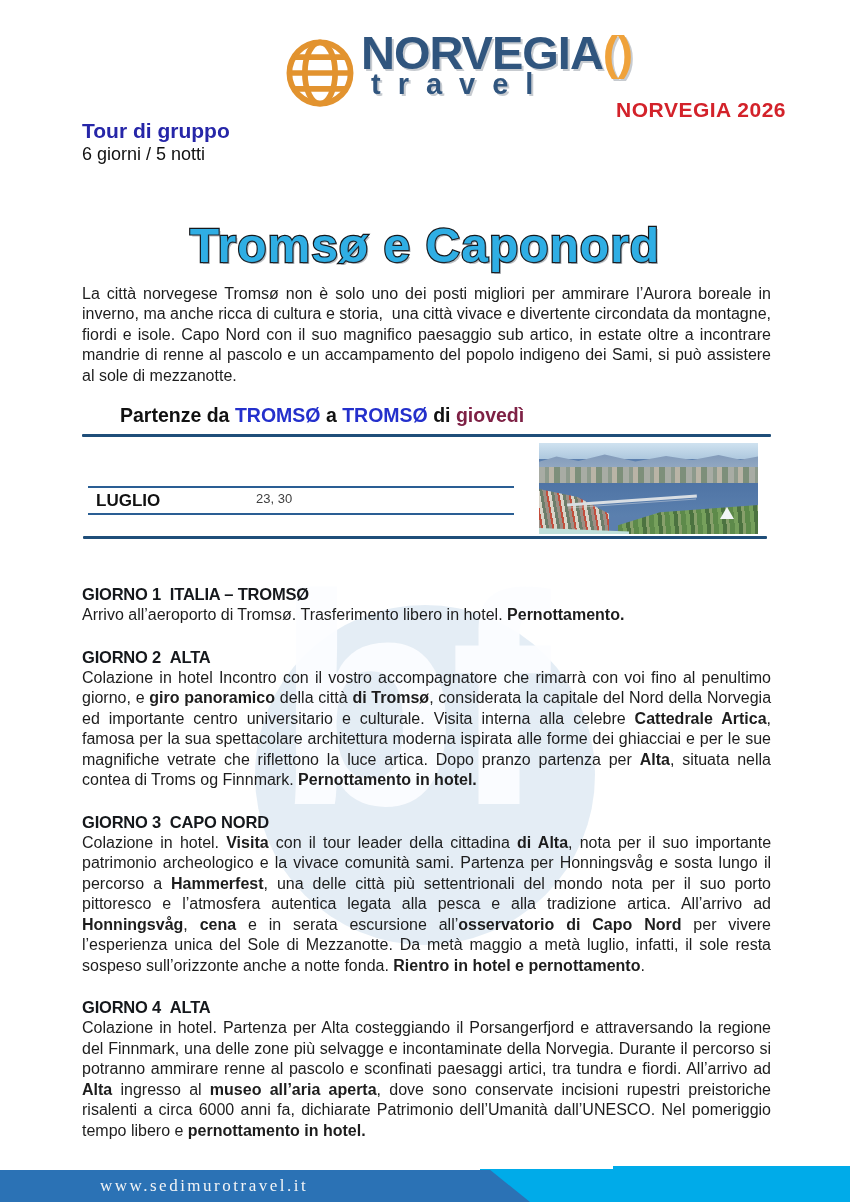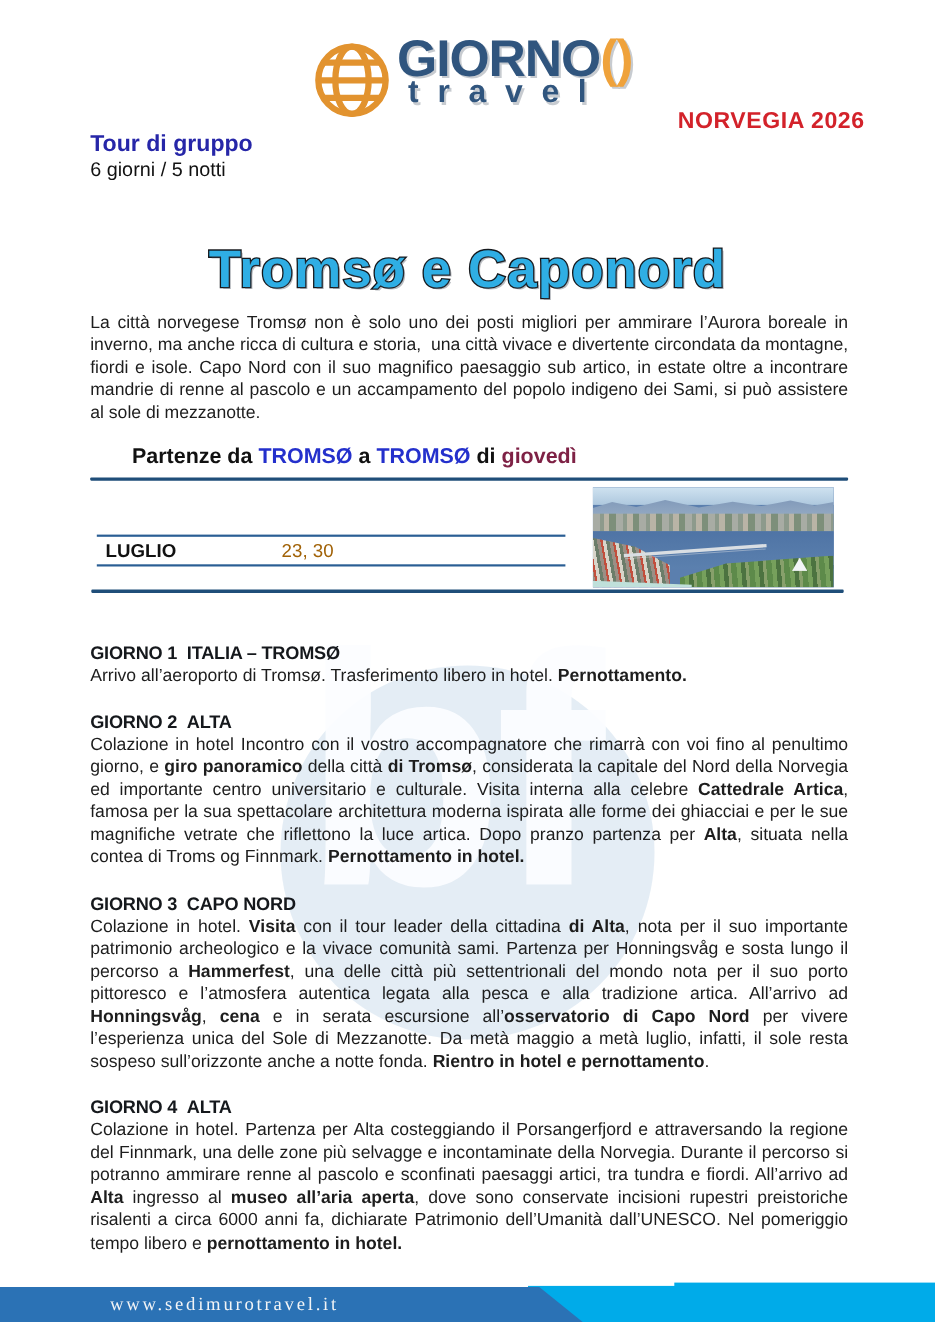--- a/index.html
+++ b/index.html
@@ -41,21 +41,21 @@
   .dep-heading { position:absolute; left:120px; top:404px; font-size:19.5px; font-weight:bold; color:#111; }
   .dep-heading .city { color:#2430CC; }
   .dep-heading .day { color:#7E2145; }
   .rule { position:absolute; height:3px; background:#1F4E79; border-radius:1px; }
   .rule-heading { left:82px; top:434px; width:689px; }
   .rule-long { left:83px; top:536px; width:684px; }
 
   .dep-table { position:absolute; left:88px; top:457px; width:426px; border-top:2.5px solid #2A5E94;margin-top:29px; }
   .dep-row { display:flex; border-bottom:2.5px solid #2A5E94; padding:3px 0 2px 8px; }
   .dep-month { width:160px; font-size:17px; font-weight:bold; color:#111; }
-  .dep-dates { font-size:17px; color:#a16207;text-align:center; }
+  .dep-dates { font-size:13px; color:#404040;text-align:center; }
 
   
   .photo { position:absolute; left:539px; top:443px; width:219px; height:91px; overflow:hidden; background:#5b7fae; }
   .ph-sky { position:absolute; left:0; top:0; right:0; height:16px; background:linear-gradient(#cfe2f0,#aec8de); }
   .ph-mountains { position:absolute; left:0; top:8px; right:0; height:18px; background:linear-gradient(#7e97b8,#93a9c2);
       clip-path:polygon(0 60%,8% 30%,18% 55%,30% 20%,44% 58%,58% 28%,70% 50%,82% 22%,92% 48%,100% 30%,100% 100%,0 100%); }
   .ph-farshore { position:absolute; left:0; top:24px; right:0; height:16px;
       background:repeating-linear-gradient(90deg,#a8aca4 0 6px,#8d9a8c 6px 10px,#b9b4a6 10px 15px,#7d8f7a 15px 21px); }
   .ph-water { position:absolute; left:0; top:40px; right:0; height:34px; background:linear-gradient(#4f74a5,#5b80ae); }
   .ph-bridge { position:absolute; left:28px; top:56px; width:130px; height:3px; background:#d9dee3;
@@ -102,21 +102,21 @@
         <g fill="none" stroke="#E2932F" stroke-width="3.4">
           <circle cx="22" cy="22" r="18.2"></circle>
           <ellipse cx="22" cy="22" rx="9" ry="18.2"></ellipse>
           <path d="M3.8 22h36.4"></path>
           <path d="M6.6 12.5h30.8"></path>
           <path d="M6.6 31.5h30.8"></path>
         </g>
       </svg>
     </div>
     <div class="wordmark">
-      <div class="wm-top"><span>GIORNO</span><span class="paren">()</span></div>
+      <div class="wm-top"><span>NORVEGIA</span><span class="paren">()</span></div>
       <div class="wm-sub">travel</div>
     </div>
   </header>
 
   <div class="season layer">NORVEGIA 2026</div>
   <div class="tour-type layer">Tour di gruppo</div>
   <div class="duration layer">6 giorni / 5 notti</div>
 
   <h1 class="title layer">Tromsø e Caponord</h1>
 

